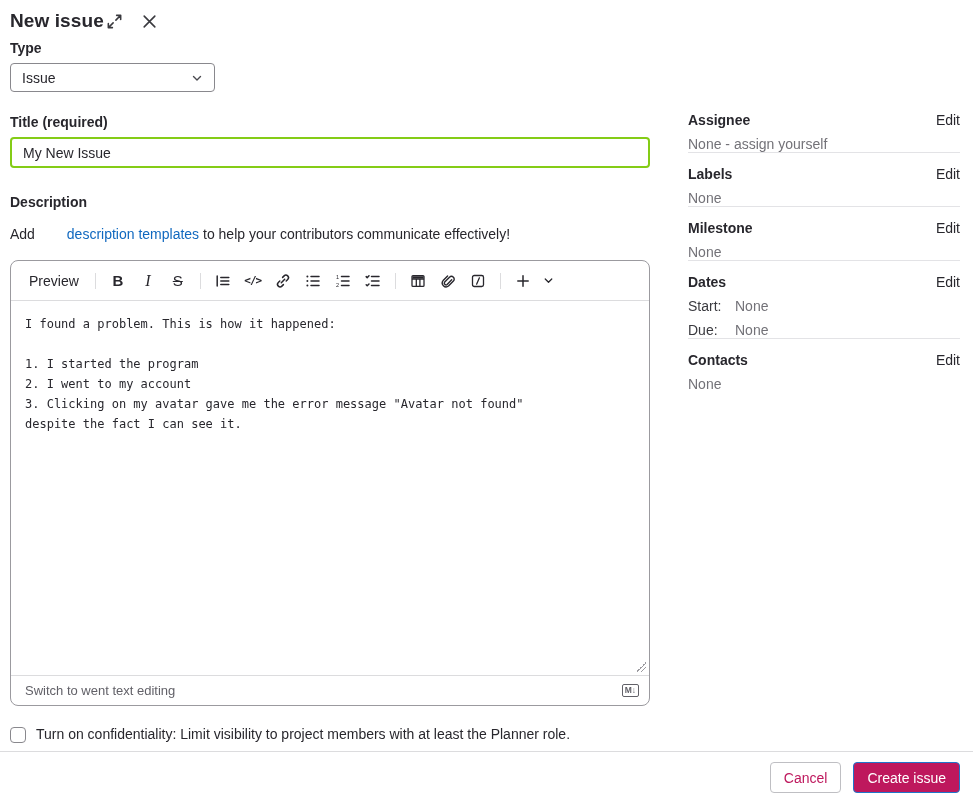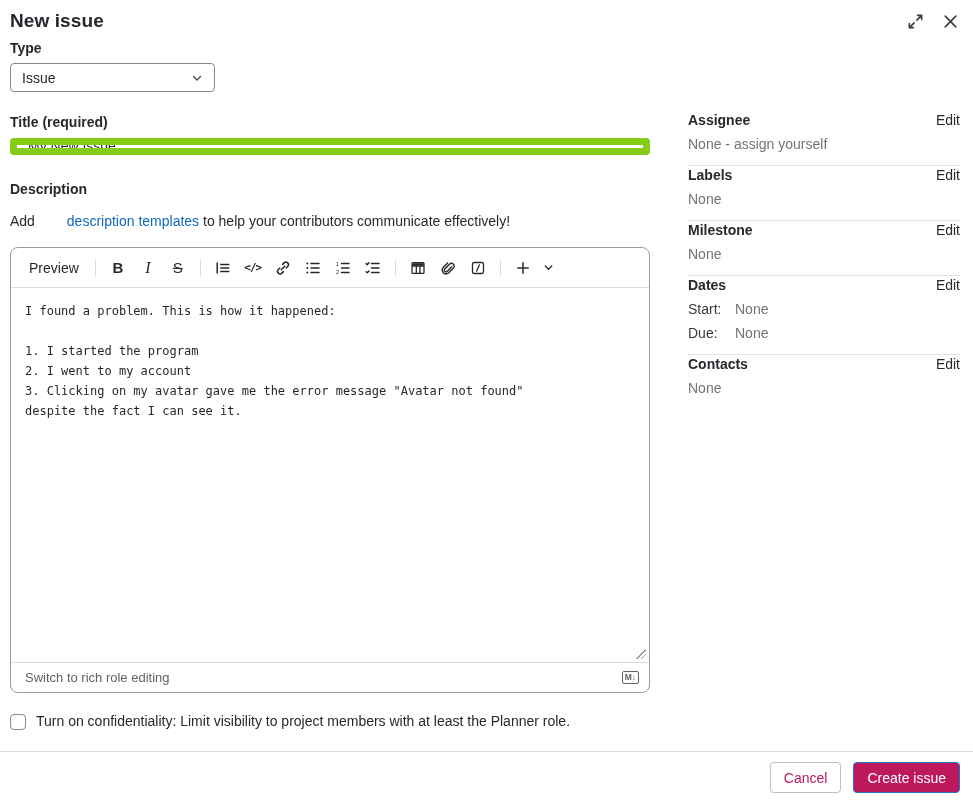--- a/index.html
+++ b/index.html
@@ -1,42 +1,42 @@
 <!DOCTYPE html>
 <html><head>
 <meta charset="utf-8">
 <style>
   * { margin:0; padding:0; box-sizing:border-box; }
   html,body { width:973px; height:805px; background:#fff; overflow:hidden;
     font-family:"Liberation Sans", sans-serif; color:#28272d; }
   .modal { position:relative; width:973px; height:805px; background:#fff; }
 
   
-  .hdr { display:flex; align-items:center; justify-content:space-between; padding:10px 12px 8px 10px; }
+  .hdr { display:flex; align-items:center; justify-content:flex-start; padding:10px 12px 8px 10px; }
   .hdr-title { font-size:19px; font-weight:700; letter-spacing:.1px; }
   .hdr-actions { display:flex; align-items:center; gap:14px; }
   .icon-btn { background:none; border:none; cursor:pointer; color:#3a3a3f; padding:2px; display:flex; }
   .icon-btn svg { width:17px; height:17px; }
 
   
   .content { display:flex; padding:0 13px 0 10px; align-items:flex-start; }
   .main { width:640px; flex:0 0 640px; }
   .sidebar { flex:1; margin-left:38px; margin-top:72px; }
 
   .field-label { font-size:14px; font-weight:700; margin-bottom:7px; }
   .group { margin-top:18px; }
 
   
   .select { width:205px; height:29px; border:1px solid #89888d; border-radius:4px;
     display:flex; align-items:center; justify-content:space-between; padding:0 10px 0 11px;
     font-size:14px; cursor:pointer; background:#fff; }
   .select svg { width:14px; height:14px; color:#4a4a4f; }
 
   
-  .text-input { width:100%; height:17px; border:7px solid #84cc16; border-radius:4px;
+  .text-input { width:100%; height:31px; border:2px solid #84cc16; border-radius:4px;
     padding:0 11px; font-size:14px; font-family:"Liberation Sans", sans-serif; color:#28272d; }
 
   .hint { font-size:14px; margin-top:9px; color:#28272d; }
   .link { color:#1068bf; text-decoration:none; cursor:pointer;margin-left:28px; }
 
   
   .editor { margin-top:18px; border:1px solid #9b9a9f; border-radius:8px; overflow:hidden; background:#fff; }
   .toolbar { display:flex; align-items:center; height:40px; padding:0 10px; gap:2px; border-bottom:1px solid #dcdcde; }
   .tb { background:none; border:none; cursor:pointer; color:#28272d; width:28px; height:28px;
     display:flex; align-items:center; justify-content:center; border-radius:4px; font-size:14px; }
@@ -62,21 +62,21 @@
   .md-badge { font-size:8.5px; font-weight:700; color:#626168; border:1px solid #626168;
     border-radius:2px; padding:1px 2px; line-height:1; letter-spacing:0; cursor:pointer; background:none; }
 
   
   .check-row { display:flex; align-items:flex-start; margin-top:20px; gap:10px; }
   .checkbox { width:16px; height:16px; border:1px solid #89888d; border-radius:4px; background:#fff;
     cursor:pointer; flex:0 0 16px; margin-top:1px; }
   .check-label { font-size:14px; color:#28272d; cursor:pointer; }
 
   
-  .sb-section { padding-bottom:13px; margin-bottom:1px; border-bottom:1px solid #e3e3e6; }
+  .sb-section { margin-bottom:13px; border-bottom:1px solid #e3e3e6; }
   .sb-section.last { border-bottom:none; }
   .sb-head { display:flex; align-items:center; justify-content:space-between; }
   .sb-title { font-size:14px; font-weight:700; }
   .sb-edit { background:none; border:none; cursor:pointer; font-size:14px; color:#28272d;
     font-family:"Liberation Sans", sans-serif; padding:0; }
   .sb-value { font-size:14px; color:#737278; margin-top:8px; }
   .sb-daterow { display:flex; margin-top:8px; font-size:14px; }
   .sb-datelabel { color:#3a3a3f; width:47px; }
   .sb-dateval { color:#737278; }
 
@@ -210,21 +210,21 @@
             <textarea class="desc" style="">I found a problem. This is how it happened:
 
 1. I started the program
 2. I went to my account
 3. Clicking on my avatar gave me the error message "Avatar not found"
 despite the fact I can see it.</textarea>
             <div class="resize-handle"></div>
           </div>
 
           <div class="editor-foot">
-            <button class="switch-link">Switch to rich role editing</button>
+            <button class="switch-link">Switch to went text editing</button>
             <button class="md-badge">M↓</button>
           </div>
         </div>
 
         <div class="check-row">
           <div class="checkbox" role="checkbox" aria-checked="false"></div>
           <label class="check-label">Turn on confidentiality: Limit visibility to project members with at least the Planner role.</label>
         </div>
       </div>
 

